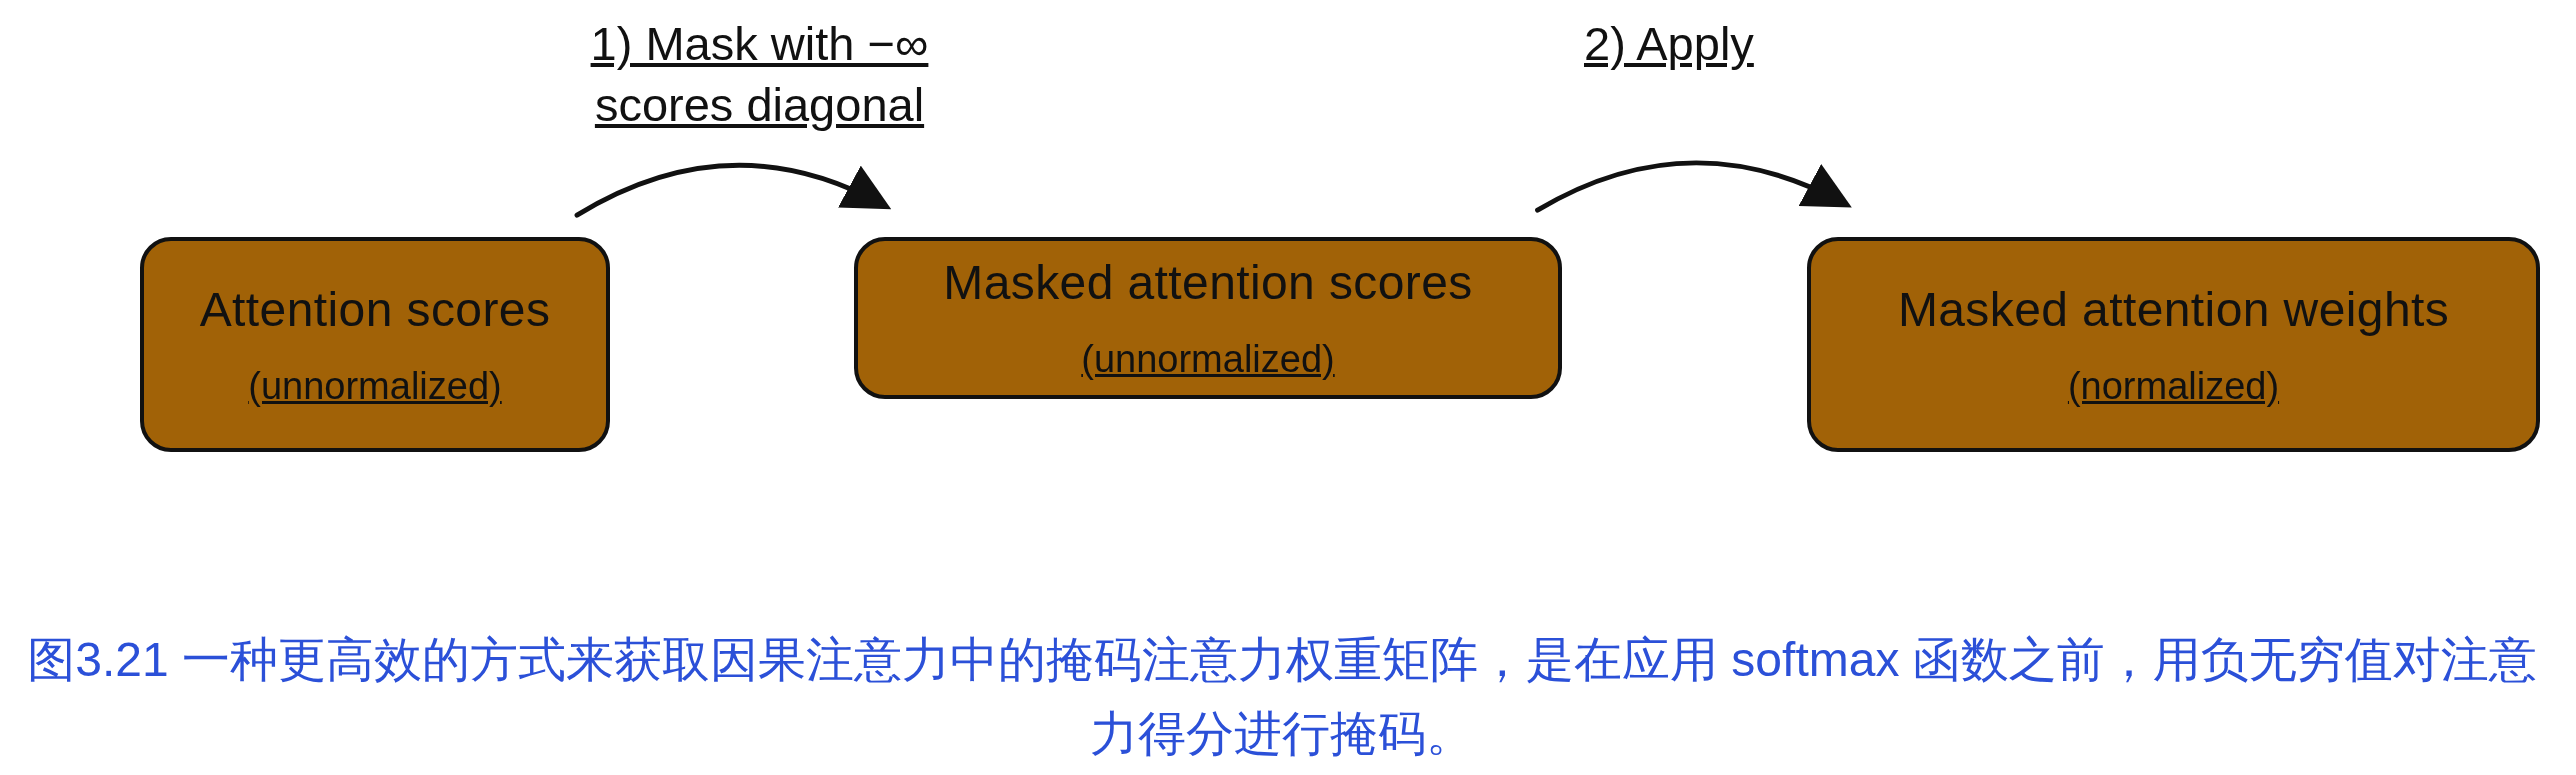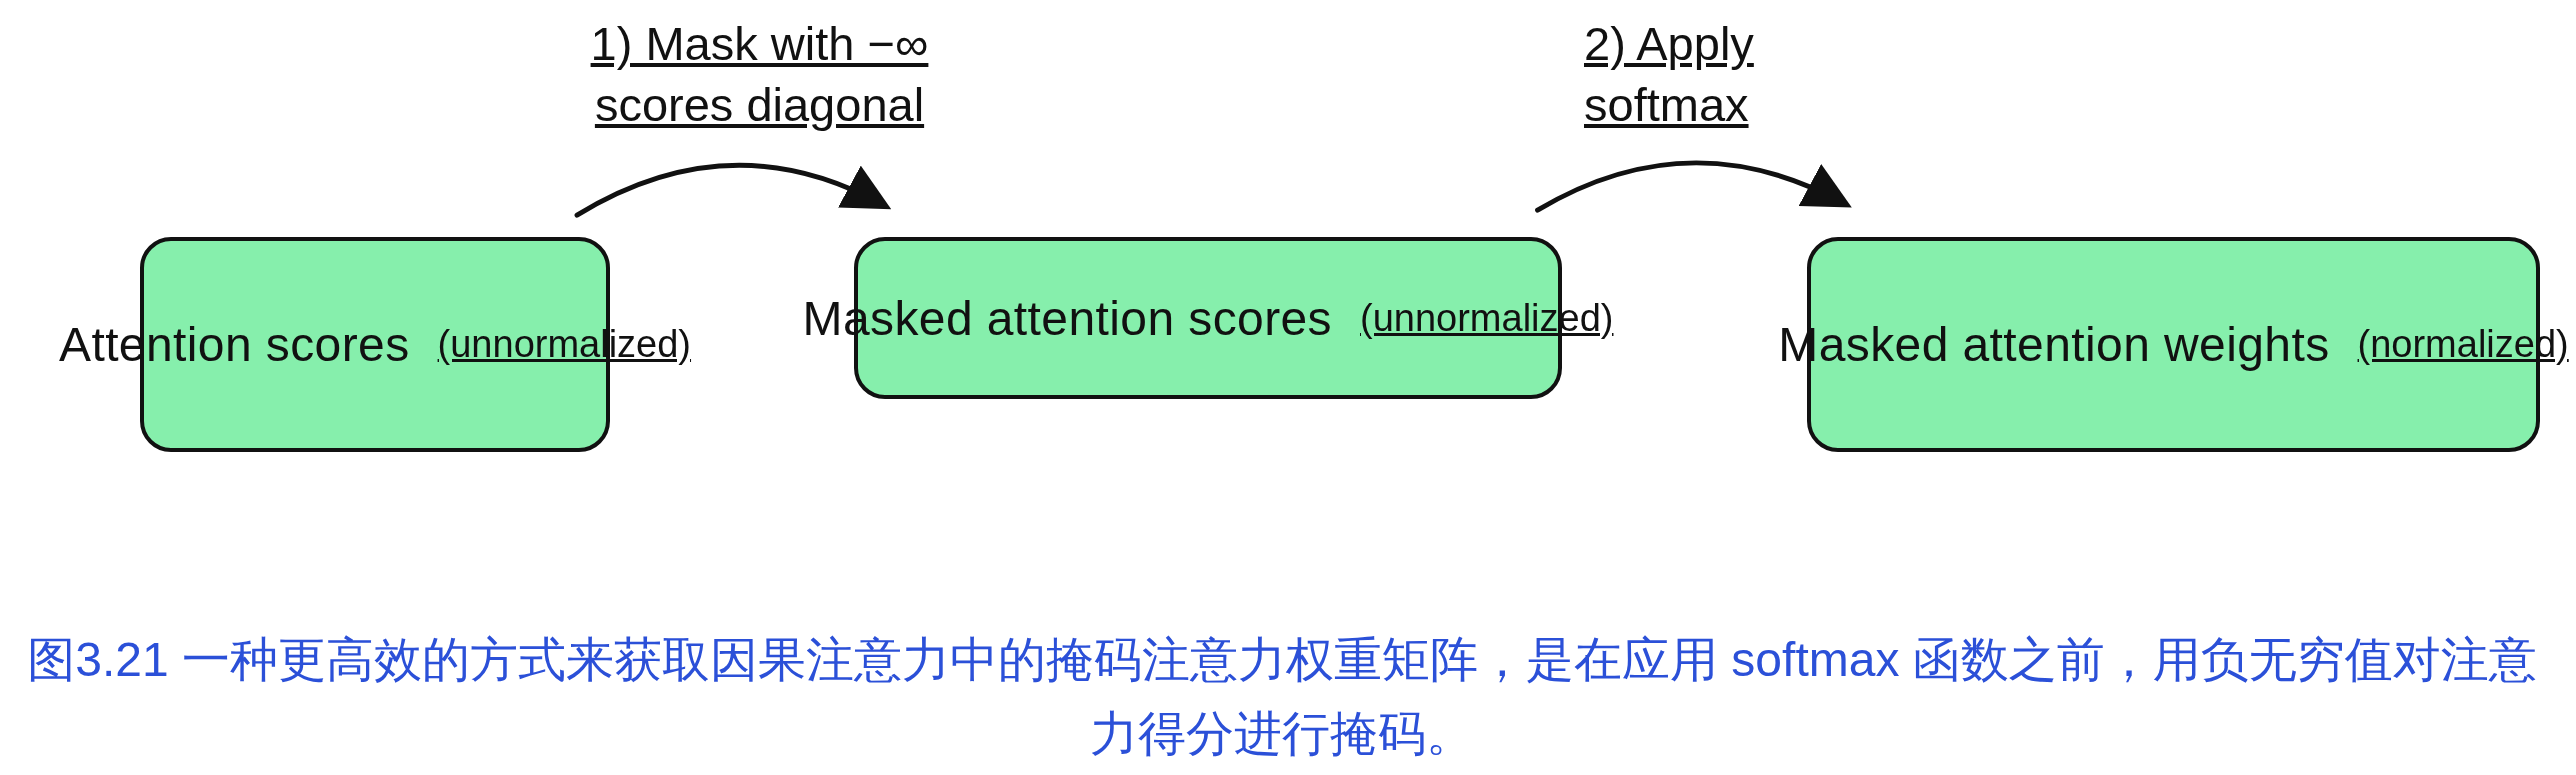--- a/index.html
+++ b/index.html
@@ -21,23 +21,23 @@
     top: 0;
     width: 2576px;
     height: 775px;
     pointer-events: none;
   }
   .flow-box {
     position: absolute;
     box-sizing: border-box;
     border: 4.1px solid #111111;
     border-radius: 31px;
-    background: #86efac;
+    background: #a16207;
     display: flex;
-    flex-direction: row;
+    flex-direction: column;
     align-items: center;
     justify-content: center;
     gap: 28px;
   }
   .box-title {
     font-size: 48px;
     color: #111111;
     white-space: nowrap;
     letter-spacing: 0.4px;
   }
@@ -94,21 +94,20 @@
     <path d="M 1872 256 Q 2056 146 2242 246" fill="none" stroke="#111111" stroke-width="6" stroke-linecap="round" marker-end="url(#arrowhead)"></path>
   </svg>
 
   <div class="arrow-label" id="arrow-label-1">
     <div>1) Mask with −∞</div>
     <div>scores diagonal</div>
   </div>
 
   <div class="arrow-label" id="arrow-label-2">
     <div>2) Apply</div>
-    <div>softmax</div>
   </div>
 
   <div class="flow-box" id="box-1">
     <div class="box-title">Attention scores</div>
     <div class="box-subtitle">(unnormalized)</div>
   </div>
 
   <div class="flow-box" id="box-2">
     <div class="box-title">Masked attention scores</div>
     <div class="box-subtitle">(unnormalized)</div>

